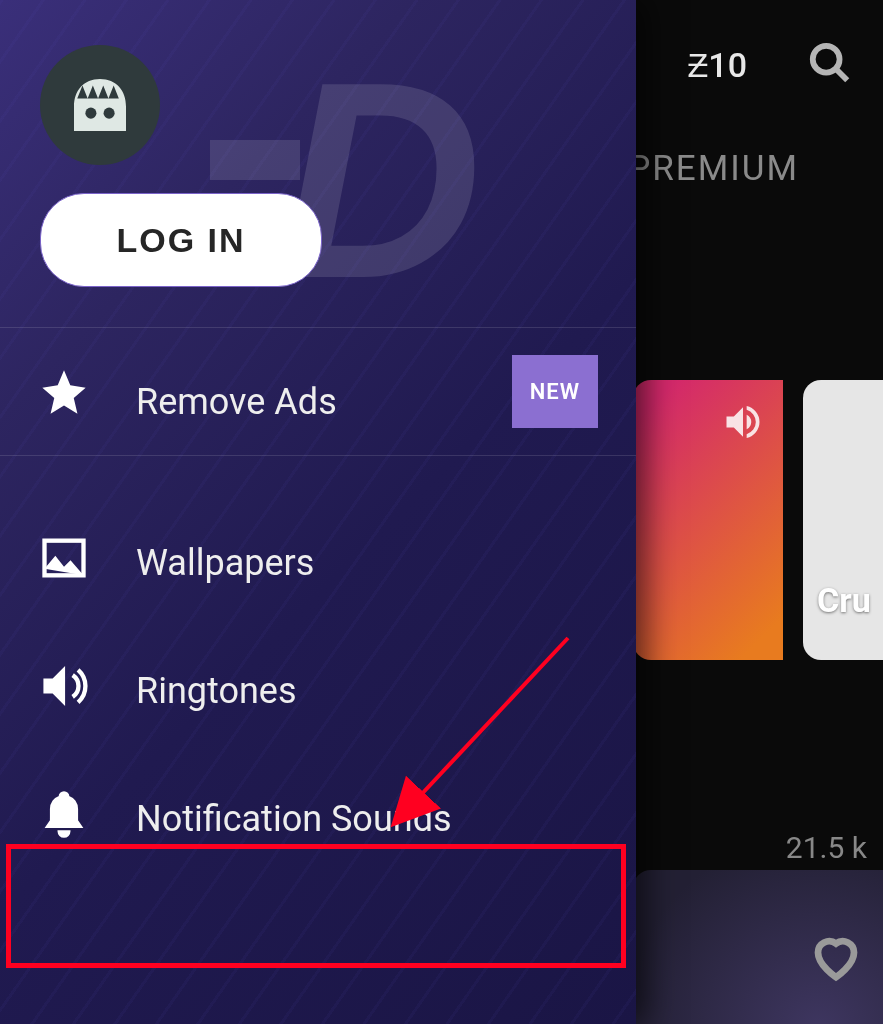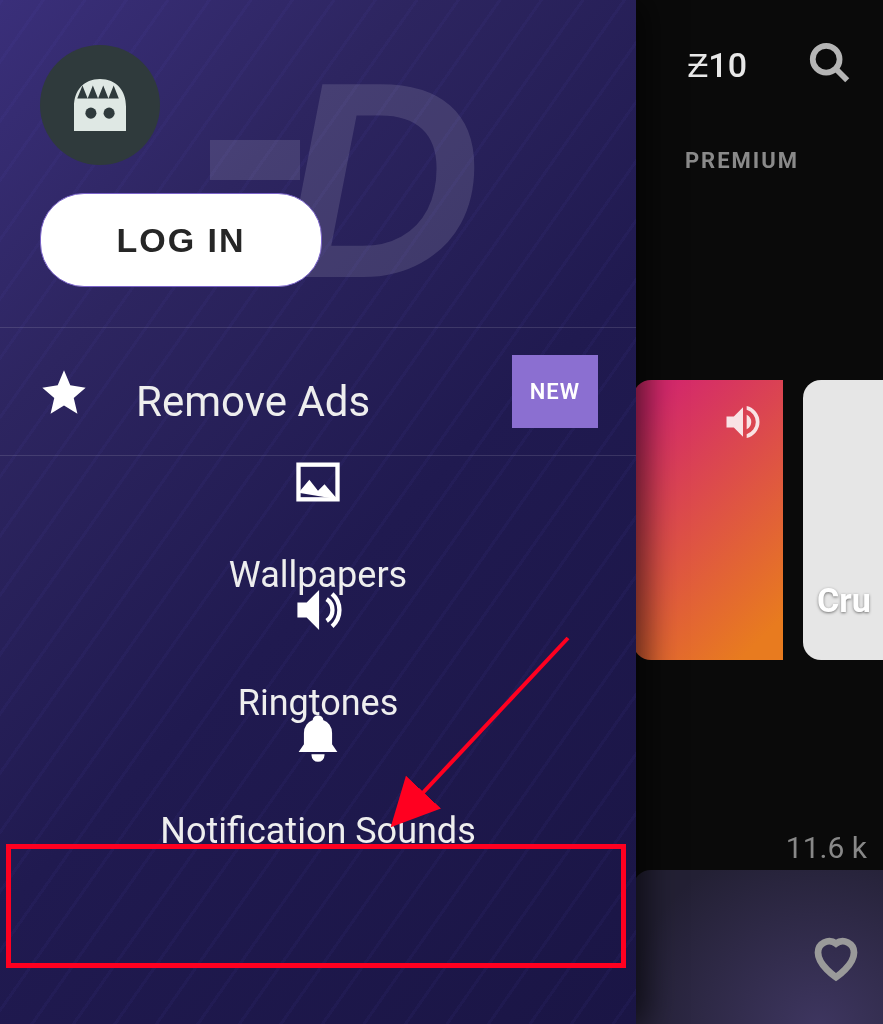--- a/index.html
+++ b/index.html
@@ -33,22 +33,22 @@
     font-size: 34px;
     font-weight: 500;
     margin-left: 36px;
   }
   .search-icon svg { width: 46px; height: 46px; fill: none; stroke: #b5b5b5; stroke-width: 3; }
   .tab-premium {
     position: absolute;
     top: 148px;
     right: 84px;
     color: #8a8a8a;
-    font-size: 22px;
-    font-weight: 700;
+    font-size: 35px;
+    font-weight: 400;
     letter-spacing: 2px;
     text-align: center;
   }
   .content-tiles {
     position: absolute;
     top: 380px;
     right: 0;
     width: 250px;
     height: 640px;
   }
@@ -177,41 +177,40 @@
     position: relative;
     display:flex;
     align-items:center;
     height: 128px;
     padding: 0 38px;
     border-bottom: 1px solid rgba(255,255,255,.12);
     gap: 46px;
     cursor:pointer;
   }
   .promo .star { width: 52px; height: 52px; fill:#fff; }
-  .promo .label { color:#eee; font-size:42px; flex:1;margin-top:20px; }
+  .promo .label { color:#eee; font-size:36px; flex:1;margin-top:20px; }
   .badge-new {
     background:#8b6fd1;
     color:#fff;
     font-size:22px;
     font-weight:600;
     padding:24px 18px;
     letter-spacing:1px;
   }
 
   .nav {
     position: relative;
   }
   .nav-item {
     display:flex;
-    align-items:center;
+    align-items:flex-end;
     height: 128px;
     padding: 0 38px;
     gap: 46px;
     cursor:pointer;
-    flex-direction:column;
   }
   .nav-item .icon { width: 52px; height: 52px; fill:#fff; stroke:#fff; flex-shrink:0; display:flex; align-items:center; justify-content:center; }
   .nav-item .icon svg { width:100%; height:100%; }
   .nav-item .label { color:#eee; font-size:36px; }
 
   .highlight-box {
     position:absolute;
     left: 6px;
     width: 620px;
     height: 124px;
@@ -247,21 +246,21 @@
           <path d="M3 9v6h4l5 5V4L7 9H3zm13.5 3a4.5 4.5 0 0 0-2.5-4v8a4.5 4.5 0 0 0 2.5-4zm-2.5-8.7v2.06A7 7 0 0 1 19 12a7 7 0 0 1-5 6.64v2.06A9 9 0 0 0 21 12a9 9 0 0 0-7-8.7z"></path>
         </svg>
     </div>
     <div class="tile2">
       <span class="tile2-label">Cru</span>
     </div>
     <div class="downloads">
       <svg viewBox="0 0 24 24">
           <path d="M12 3v12m0 0l-5-5m5 5l5-5M4 21h16"></path>
         </svg>
-      <span>11.6 k</span>
+      <span>21.5 k</span>
     </div>
     <div class="tile3"></div>
     <svg class="heart-icon" viewBox="0 0 24 24">
         <path d="M12 21s-8-5.3-8-11a5 5 0 0 1 8-4 5 5 0 0 1 8 4c0 5.7-8 11-8 11z"></path>
       </svg>
   </div>
 </div>
 
 <div class="drawer">
   <div class="bg-letter">D</div>

